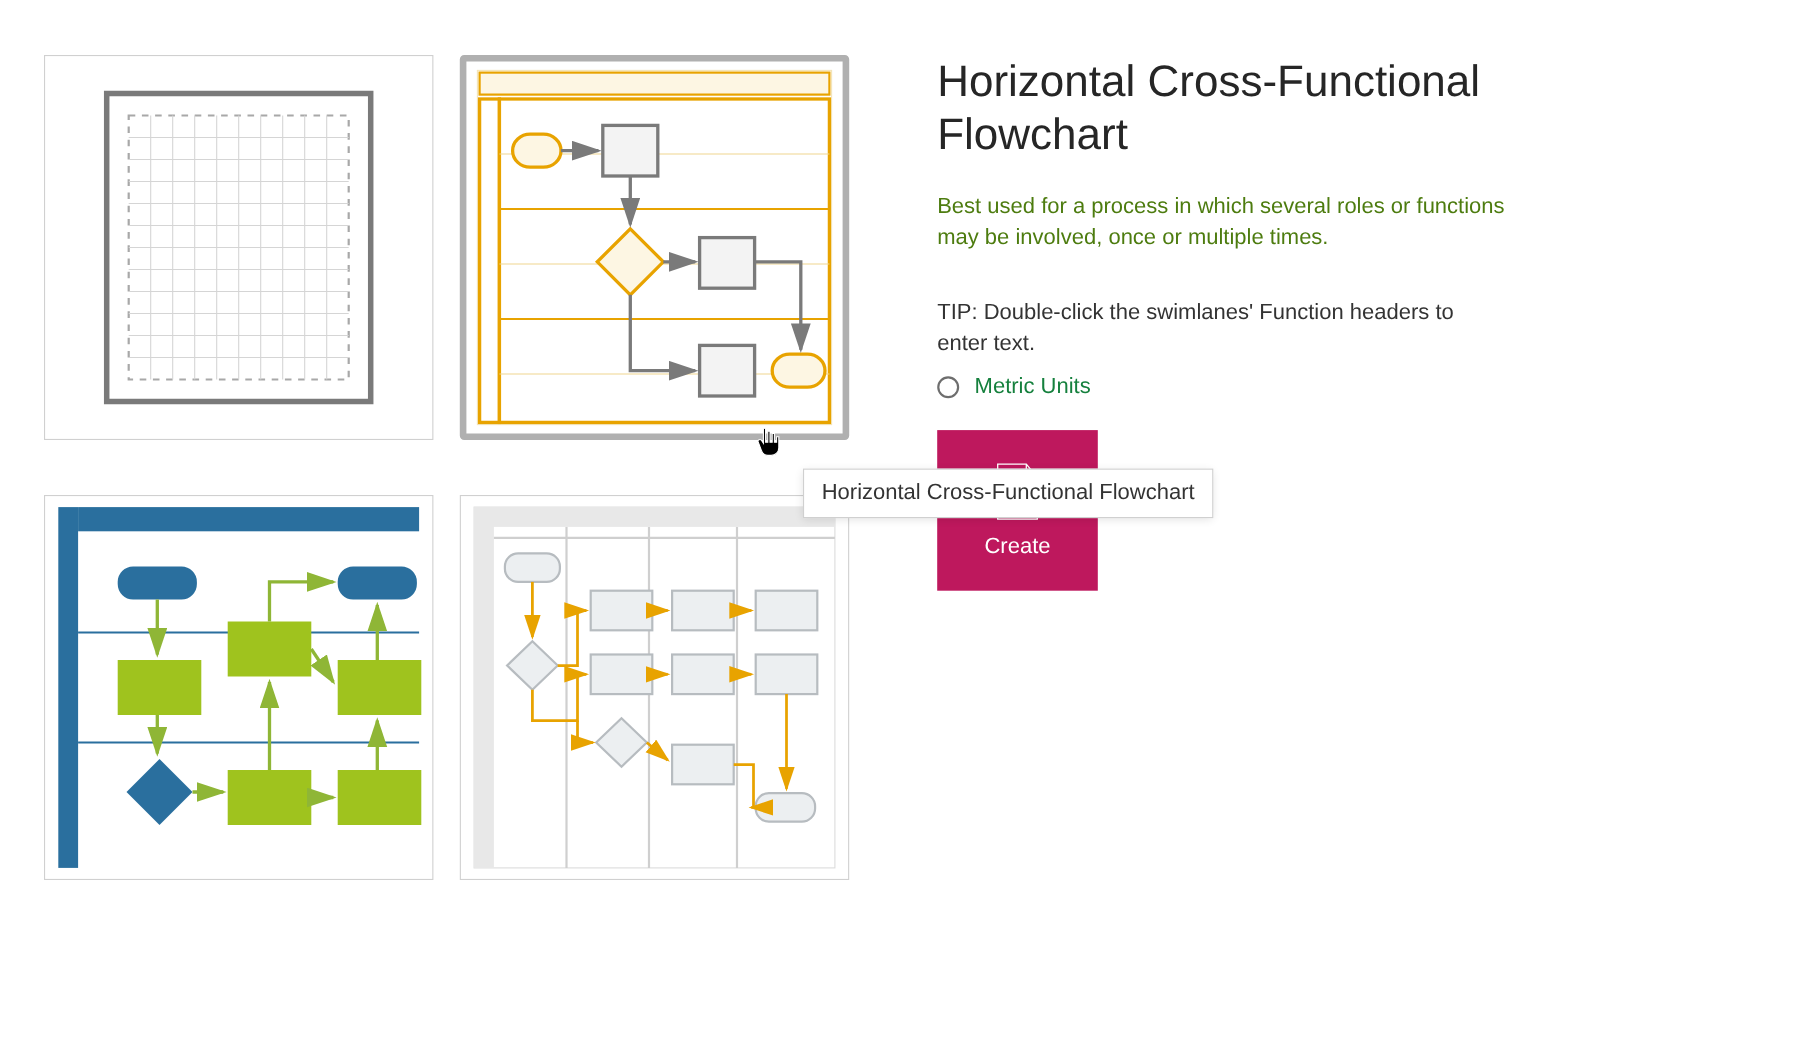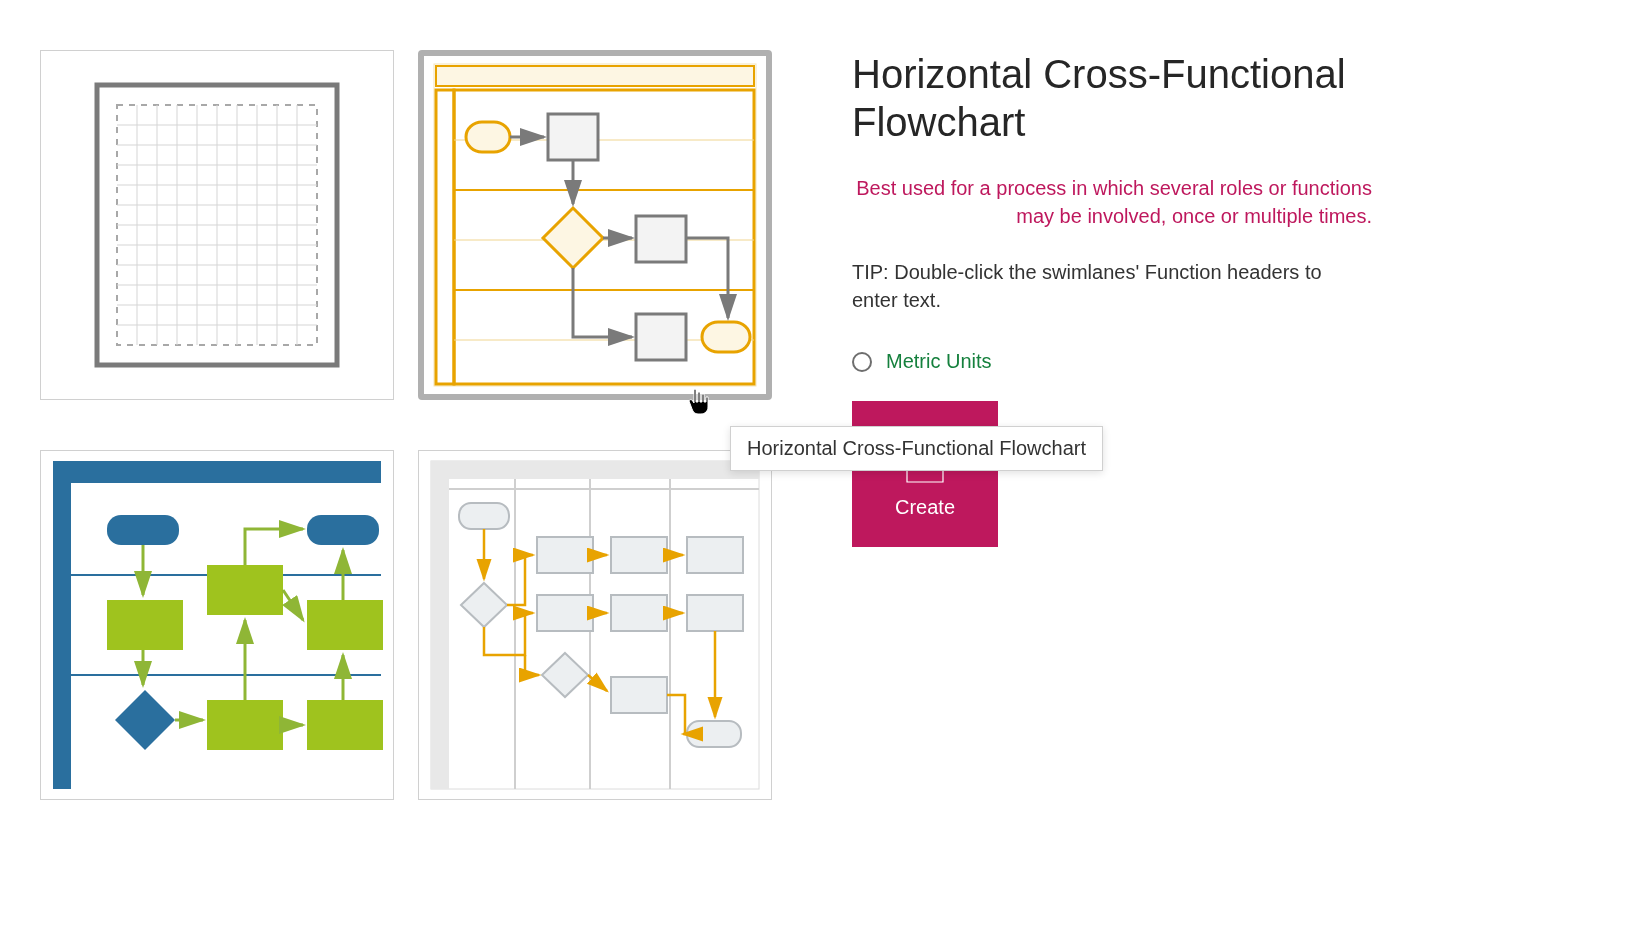--- a/index.html
+++ b/index.html
@@ -47,22 +47,22 @@
       font-size: 20px;
       color: #333;
     }
     .info-title {
       font-size: 40px;
       font-weight: 400;
       color: #262626;
       line-height: 1.2;
       margin-bottom: 28px;
     }
-    .info-desc { font-size: 20px; color: #be185d; margin-bottom: 28px; line-height: 1.4; text-align: right; }
-    .info-tip { font-size: 20px; color: #333; margin-bottom: 36px; line-height: 1.4; }
+    .info-desc { font-size: 20px; color: #4d7c0f; margin-bottom: 40px; line-height: 1.4; }
+    .info-tip { font-size: 20px; color: #333; margin-bottom: 14px; line-height: 1.4; }
 
     .radio-group { display: flex; flex-direction: column; gap: 14px; margin-bottom: 28px; }
     .radio-row { display: flex; align-items: center; gap: 14px; font-size: 20px; color: #15803d; cursor: pointer; }
     .radio-outer {
       width: 20px; height: 20px; border: 2px solid #6e6e6e; border-radius: 50%;
       display: flex; align-items: center; justify-content: center; background: #fff;
     }
     .radio-row.checked .radio-outer { border-color: #444; }
     .radio-inner { width: 10px; height: 10px; border-radius: 50%; background: #333; display: none; }
     .radio-row.checked .radio-inner { display: block; }

